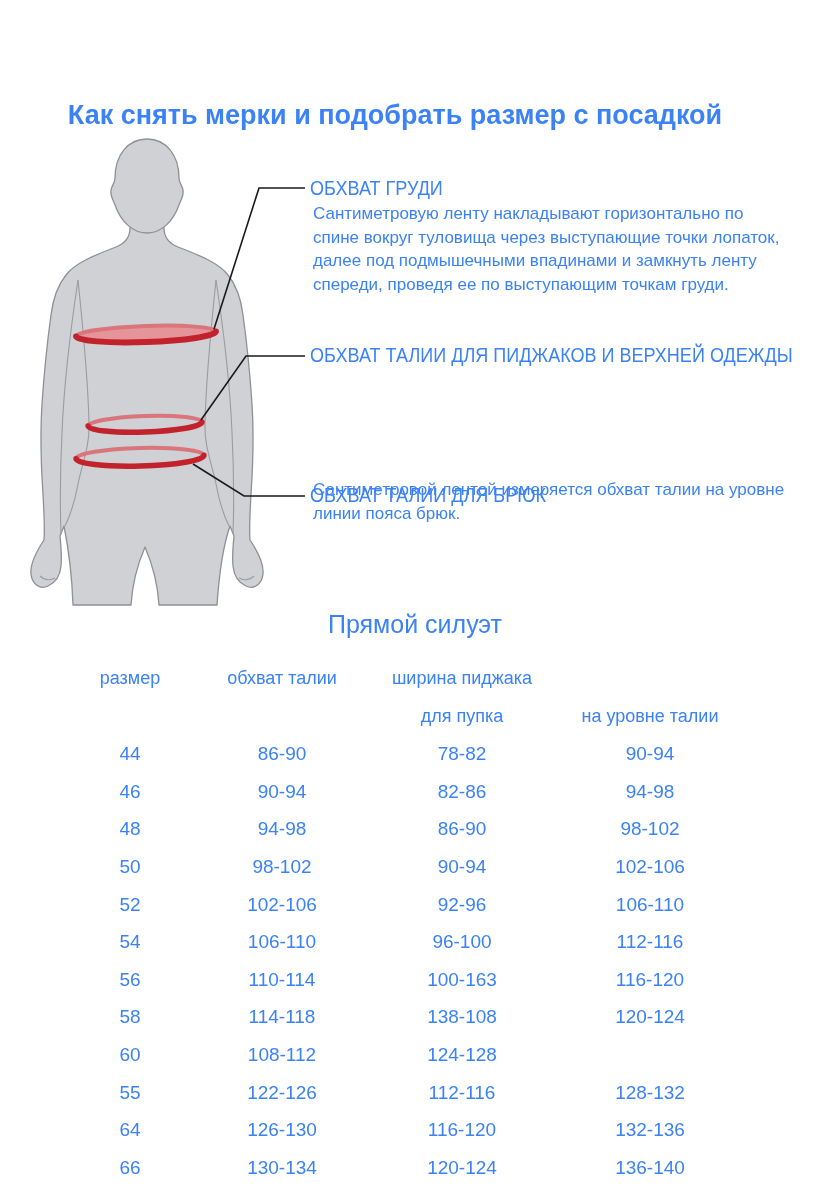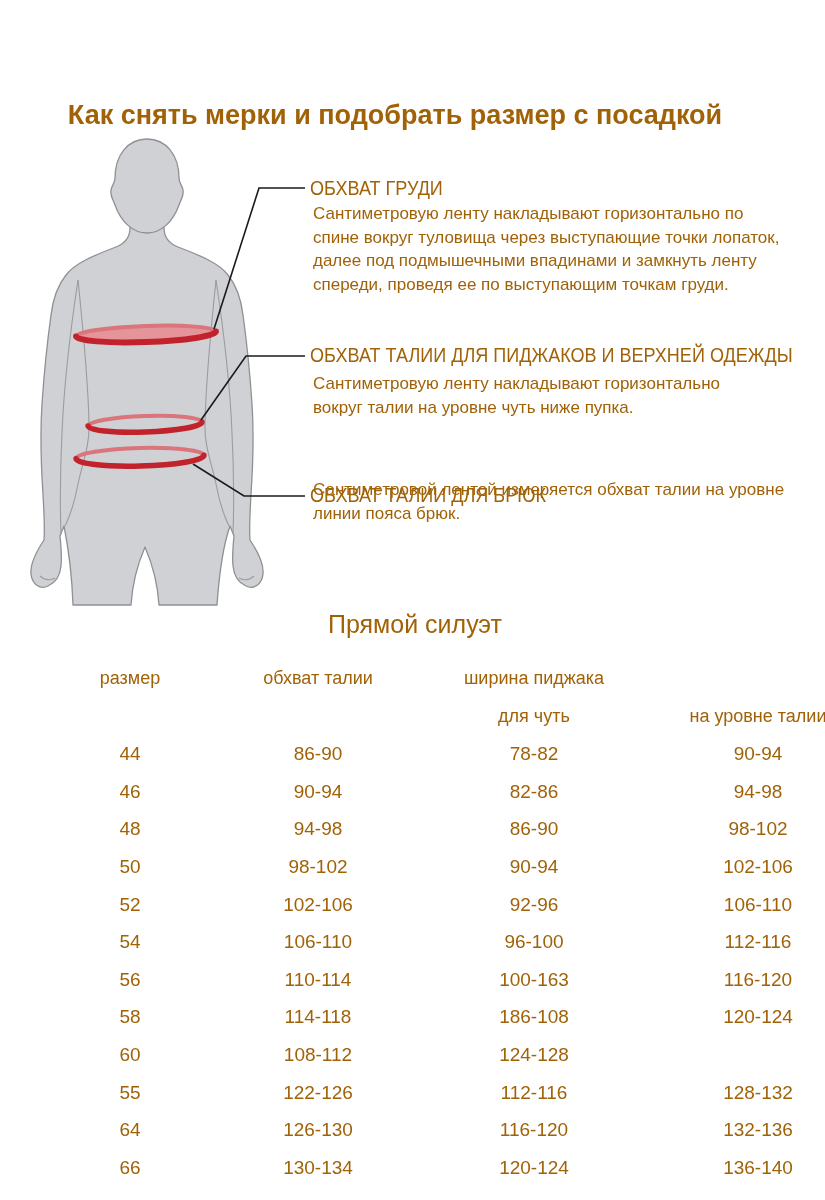--- a/index.html
+++ b/index.html
@@ -3,21 +3,21 @@
 <meta charset="utf-8">
 <style>
   html, body { margin: 0; padding: 0; background: #ffffff; }
   .page {
     position: relative;
     width: 825px;
     height: 1200px;
     background: #ffffff;
     overflow: hidden;
     font-family: "Liberation Sans", sans-serif;
-    color: #a16207;
+    color: #3b82f6;
   }
   .title {
     position: absolute;
     top: 82px;
     left: 0;
     width: 790px;
     text-align: center;
     font-size: 27px;
     font-weight: bold;
     white-space: nowrap;
@@ -64,21 +64,20 @@
     position: absolute;
     top: 668px;
     left: 80px;
     width: 680px;
   }
   .trow {
     display: grid;
     grid-template-columns: 100px 204px 156px 220px;
     height: 37.6px;
     align-items: start;
-    gap: 36px;
   }
   .tcell {
     text-align: center;
     font-size: 19px;
   }
   .thead .tcell { font-size: 18px; }
 </style>
 </head>
 <body>
 
@@ -160,39 +159,37 @@
     </g>
   </svg>
 
   <div class="sec-heading h-chest">ОБХВАТ ГРУДИ</div>
   <div class="sec-text p-chest">Сантиметровую ленту накладывают горизонтально по
 спине вокруг туловища через выступающие точки лопаток,
 далее под подмышечными впадинами и замкнуть ленту
 спереди, проведя ее по выступающим точкам груди.</div>
 
   <div class="sec-heading h-jacket">ОБХВАТ ТАЛИИ ДЛЯ ПИДЖАКОВ И ВЕРХНЕЙ ОДЕЖДЫ</div>
-  <div class="sec-text p-jacket">Сантиметровую ленту накладывают горизонтально
-вокруг талии на уровне чуть ниже пупка.</div>
 
   <div class="sec-heading h-trouser">ОБХВАТ ТАЛИИ ДЛЯ БРЮК</div>
   <div class="sec-text p-trouser">Сантиметровой лентой измеряется обхват талии на уровне
 линии пояса брюк.</div>
 
   <div class="table-title">Прямой силуэт</div>
 
   <div class="size-table">
     <div class="trow thead">
       <div class="tcell">размер</div>
       <div class="tcell">обхват талии</div>
       <div class="tcell">ширина пиджака</div>
     </div>
     <div class="trow thead">
       <div class="tcell"></div>
       <div class="tcell"></div>
-      <div class="tcell">для чуть</div>
+      <div class="tcell">для пупка</div>
       <div class="tcell">на уровне талии</div>
     </div>
 
   <div class="trow">
         <div class="tcell">44</div>
         <div class="tcell">86-90</div>
         <div class="tcell">78-82</div>
         <div class="tcell">90-94</div>
       </div>
       <div class="trow">
@@ -227,21 +224,21 @@
       </div>
       <div class="trow">
         <div class="tcell">56</div>
         <div class="tcell">110-114</div>
         <div class="tcell">100-163</div>
         <div class="tcell">116-120</div>
       </div>
       <div class="trow">
         <div class="tcell">58</div>
         <div class="tcell">114-118</div>
-        <div class="tcell">186-108</div>
+        <div class="tcell">138-108</div>
         <div class="tcell">120-124</div>
       </div>
       <div class="trow">
         <div class="tcell">60</div>
         <div class="tcell">108-112</div>
         <div class="tcell">124-128</div>
       </div>
       <div class="trow">
         <div class="tcell">55</div>
         <div class="tcell">122-126</div>

